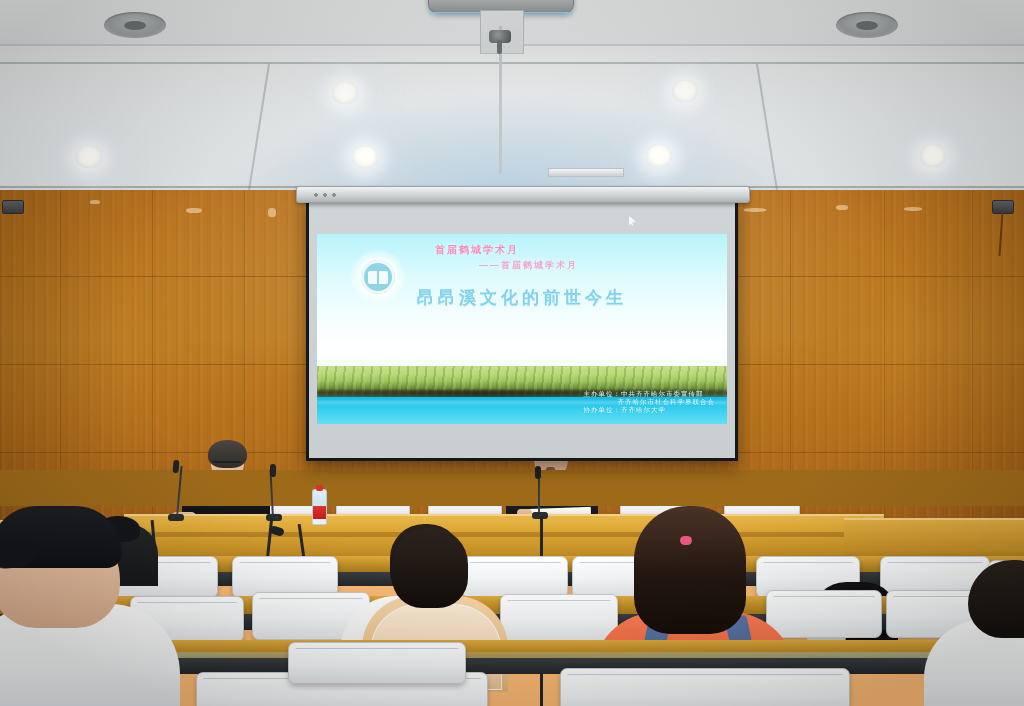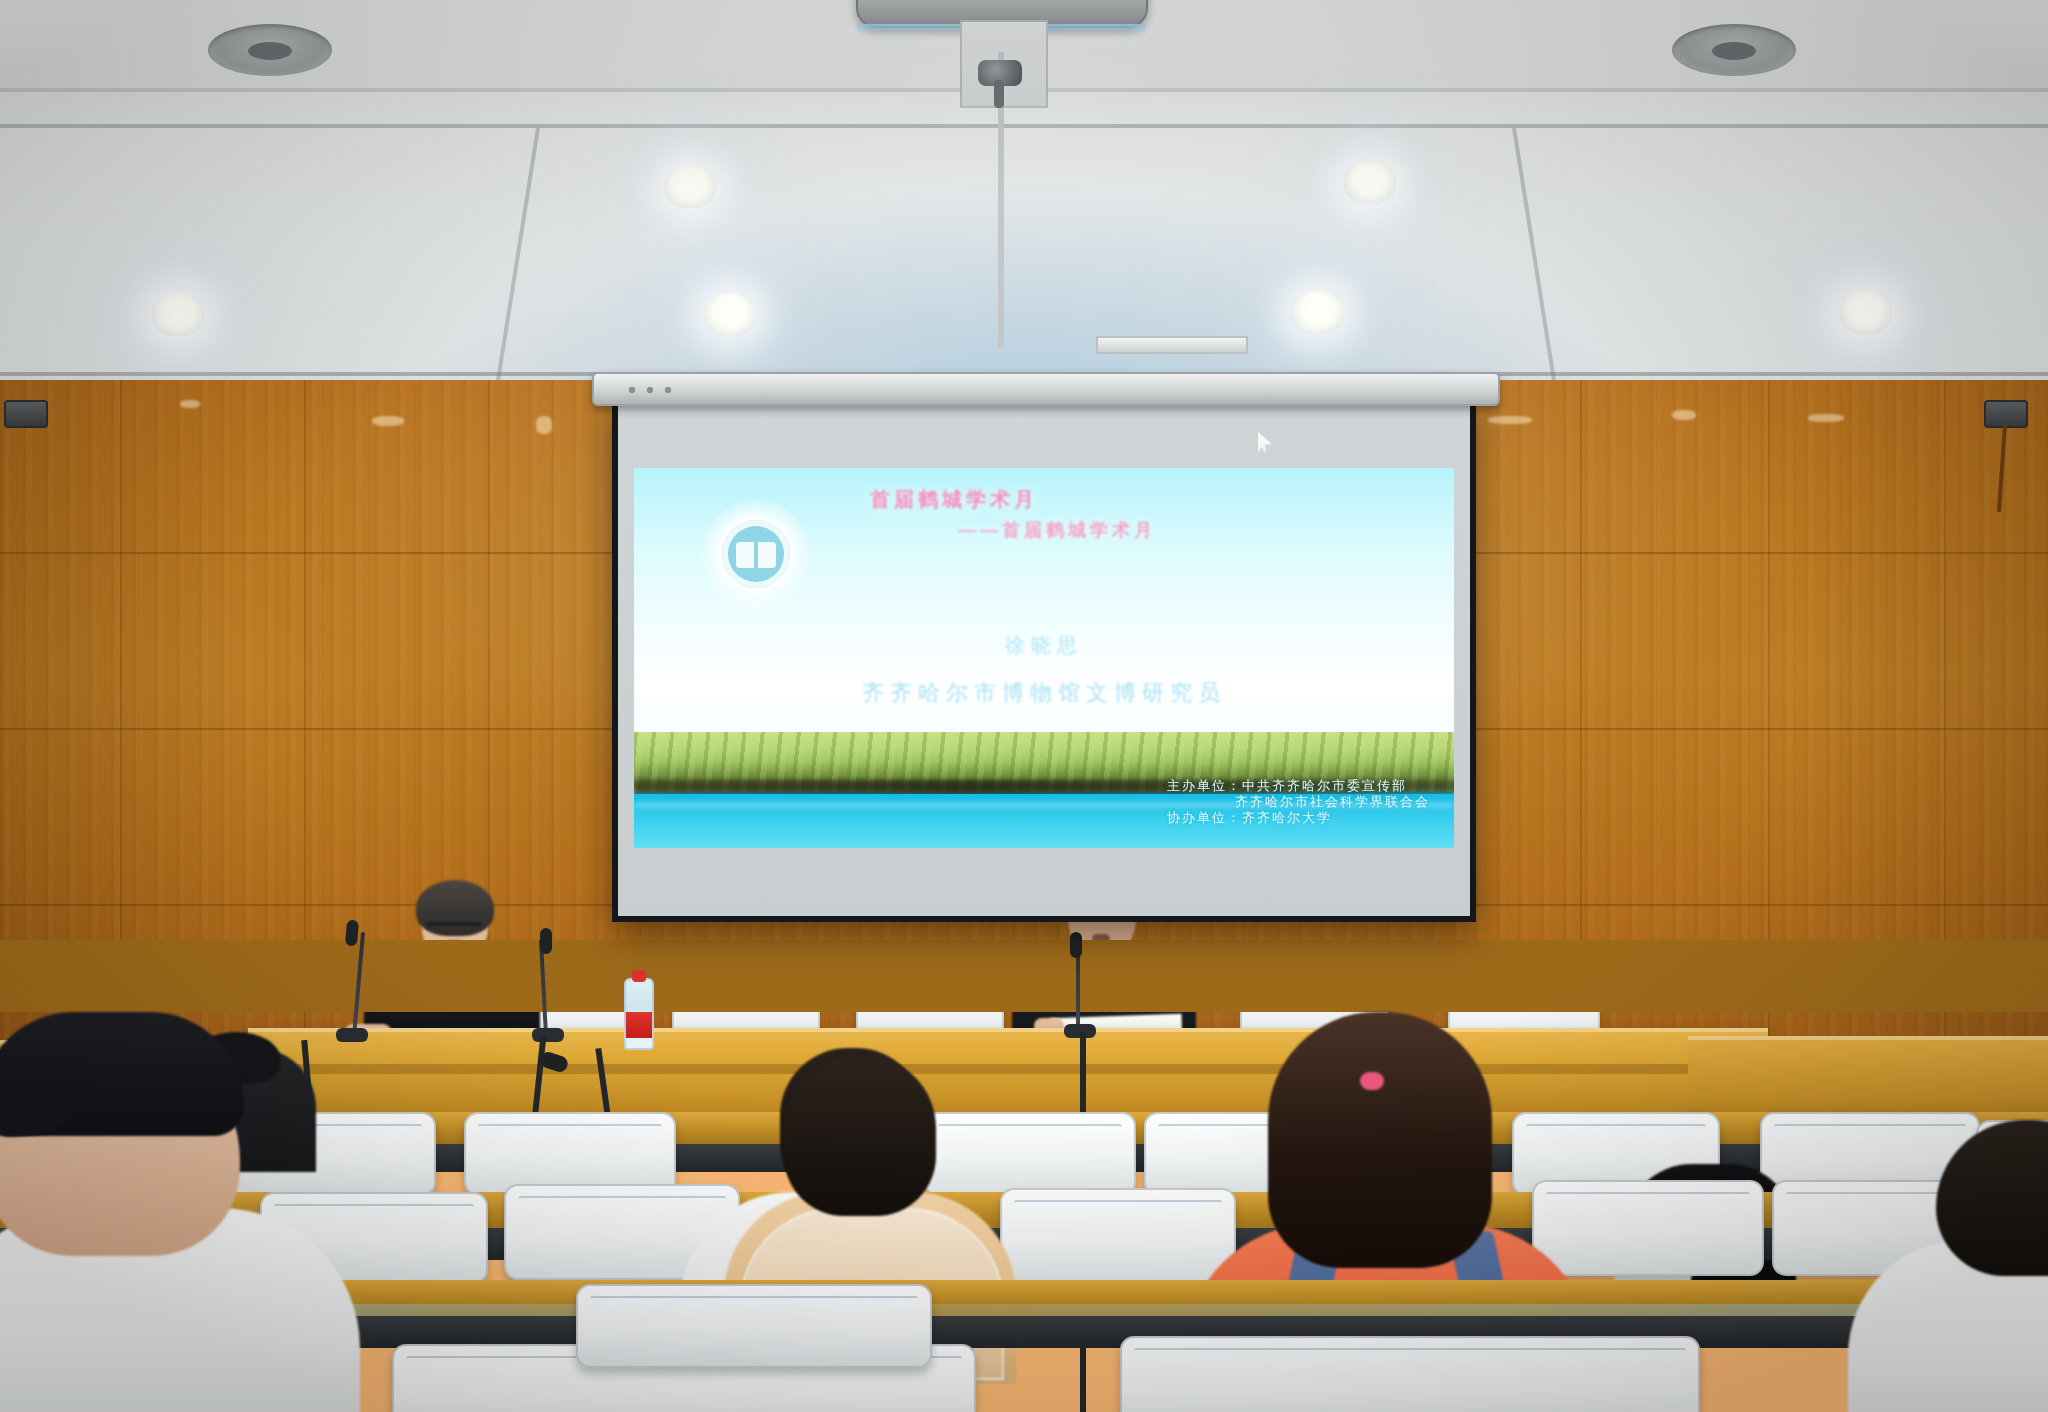--- a/index.html
+++ b/index.html
@@ -230,22 +230,21 @@
       </div>
 
       <div class="slide-logo">
         <div class="slide-logo-inner">
           <div class="slide-logo-book"></div>
         </div>
       </div>
 
       <div class="slide-head1">首届鹤城学术月</div>
       <div class="slide-head2">——首届鹤城学术月</div>
-      <div class="slide-author">徐晓思</div>
-      <div class="slide-affil">齐齐哈尔市博物馆文博研究员</div>
+      <div class="slide-title">昂昂溪文化的前世今生</div>
 
       <div class="slide-org">
         <div><span>主办单位：</span><span>中共齐齐哈尔市委宣传部</span></div>
         <div class="indent"><span>齐齐哈尔市社会科学界联合会</span></div>
         <div><span>协办单位：</span><span>齐齐哈尔大学</span></div>
       </div>
     </div>
 
     <div class="screen-cursor"></div>
   </div>

